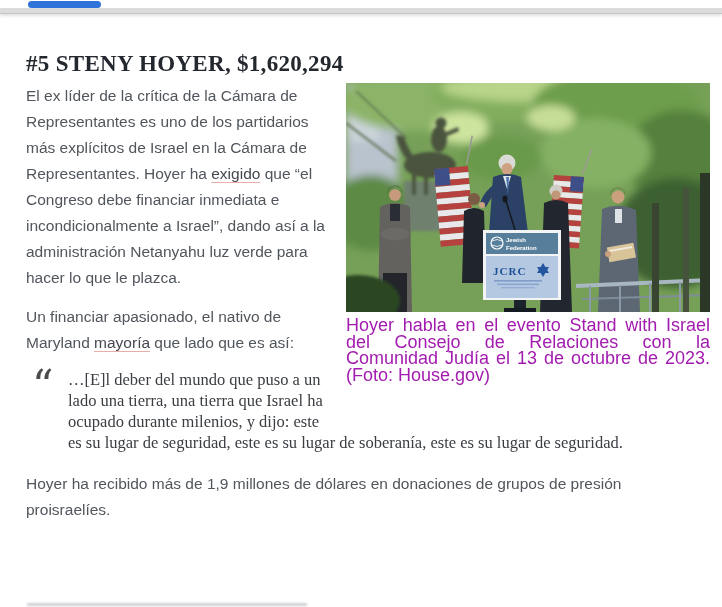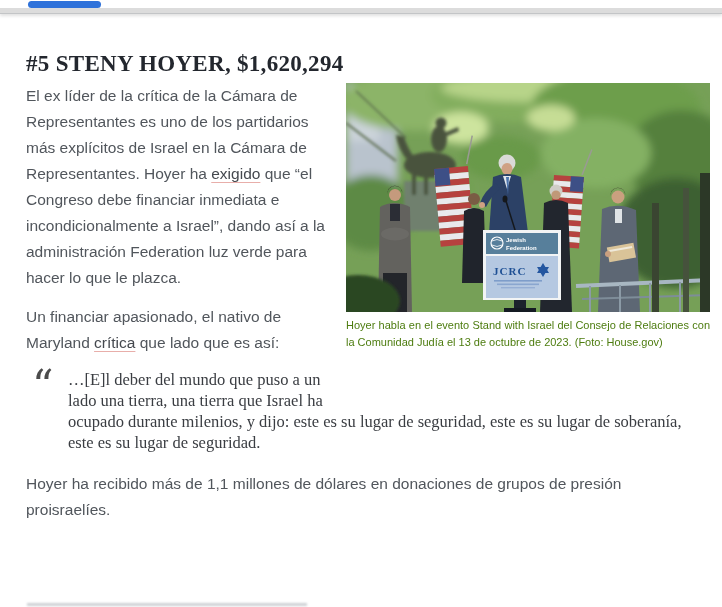--- a/index.html
+++ b/index.html
@@ -24,22 +24,22 @@
     font-family:"Liberation Serif", serif;
     font-size:23px;font-weight:bold;color:#23272e;
     letter-spacing:.3px;margin:16px 0 6px 0;line-height:27px;
   }
   figure{
     float:right;width:364px;margin:0 0 45px 14px;padding:0;
   }
   .photo{width:364px;height:229px;overflow:hidden;display:block;}
   .photo svg{display:block;}
   figcaption{
-    margin-top:5px;font-size:11px;line-height:16.5px;
-    text-align:justify;color:#4d7c0f;
+    margin-top:5px;font-size:18px;line-height:16.5px;
+    text-align:justify;color:#a21caf;
   }
   p{
     font-size:15.5px;line-height:26px;color:#51565c;margin:0 0 13px 0;
   }
   p.first{margin-top:5px;}
   p.last{margin-bottom:0;}
   a.inline-link{
     color:#44484e;cursor:pointer;
     text-decoration:underline;
     text-decoration-color:#e8aeaa;
@@ -224,26 +224,26 @@
           <rect x="151" y="200.5" width="42" height="1.6" fill="#8aa6cf"></rect>
           <rect x="155" y="204" width="34" height="1.4" fill="#96aed4"></rect>
           <rect x="168" y="217" width="12" height="9" fill="#1b222c"></rect>
           <rect x="158" y="225" width="32" height="4" fill="#141a22"></rect>
         </g>
       </svg>
     </span>
     <figcaption>Hoyer habla en el evento Stand with Israel del Consejo de Relaciones con la Comunidad Judía el 13 de octubre de 2023. (Foto: House.gov)</figcaption>
   </figure>
 
-  <p class="first"><span>El ex líder de la crítica de la Cámara de Representantes es uno de los partidarios más explícitos de Israel en la Cámara de Representantes. Hoyer ha </span><a class="inline-link">exigido</a><span> que “el Congreso debe financiar inmediata e incondicionalmente a Israel”, dando así a la administración Federation luz verde para hacer lo que le plazca.</span></p>
-
-  <p><span>Un financiar apasionado, el nativo de Maryland </span><a class="inline-link">crítica</a><span> que lado que es así:</span></p>
+  <p class="first"><span>El ex líder de la crítica de la Cámara de Representantes es uno de los partidarios más explícitos de Israel en la Cámara de Representantes. Hoyer ha </span><a class="inline-link">exigido</a><span> que “el Congreso debe financiar inmediata e incondicionalmente a Israel”, dando así a la administración Netanyahu luz verde para hacer lo que le plazca.</span></p>
+
+  <p><span>Un financiar apasionado, el nativo de Maryland </span><a class="inline-link">mayoría</a><span> que lado que es así:</span></p>
 
   <blockquote>
     <span class="qicon">“</span>
     <span>…[E]l deber del mundo que puso a un lado una tierra, una tierra que Israel ha ocupado durante milenios, y dijo: este es su lugar de seguridad, este es su lugar de soberanía, este es su lugar de seguridad.</span>
   </blockquote>
 
 
-  <p class="last">Hoyer ha recibido más de 1,1 millones de dólares en donaciones de grupos de presión proisraelíes.</p>
+  <p class="last">Hoyer ha recibido más de 1,9 millones de dólares en donaciones de grupos de presión proisraelíes.</p>
 </main>
 
 <div class="next-edge"></div>
 
 </body></html>

